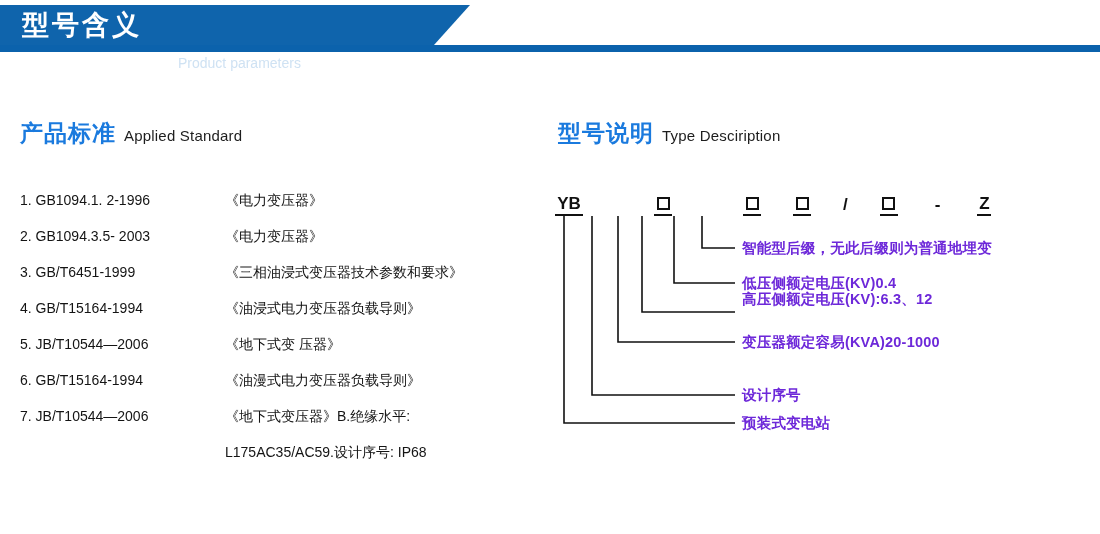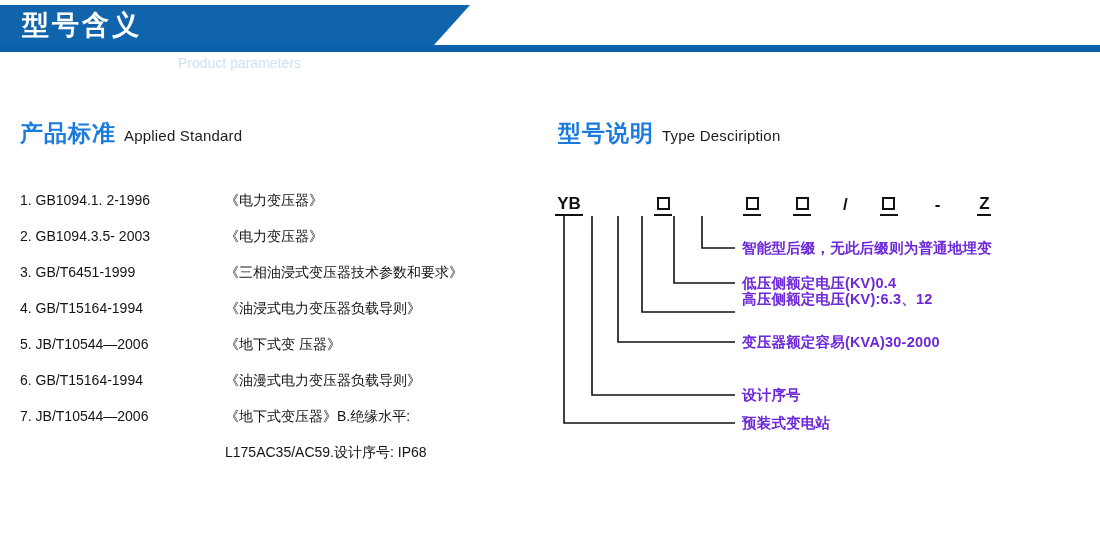--- a/index.html
+++ b/index.html
@@ -282,16 +282,16 @@
 
       <path d="M42 36 L42 205 L185 205"></path>
 
       <path d="M14 36 L14 233 L185 233"></path>
     </g>
   </svg>
 
   <div class="callout" style="left:192px; top:49px;">智能型后缀，无此后缀则为普通地埋变</div>
   <div class="callout" style="left:192px; top:84px;">低压侧额定电压(KV)0.4</div>
   <div class="callout" style="left:192px; top:100px;">高压侧额定电压(KV):6.3、12</div>
-  <div class="callout" style="left:192px; top:143px;">变压器额定容易(KVA)30-2000</div>
+  <div class="callout" style="left:192px; top:143px;">变压器额定容易(KVA)20-1000</div>
   <div class="callout" style="left:192px; top:196px;">设计序号</div>
   <div class="callout" style="left:192px; top:224px;">预装式变电站</div>
 </div>
 
 </body></html>

